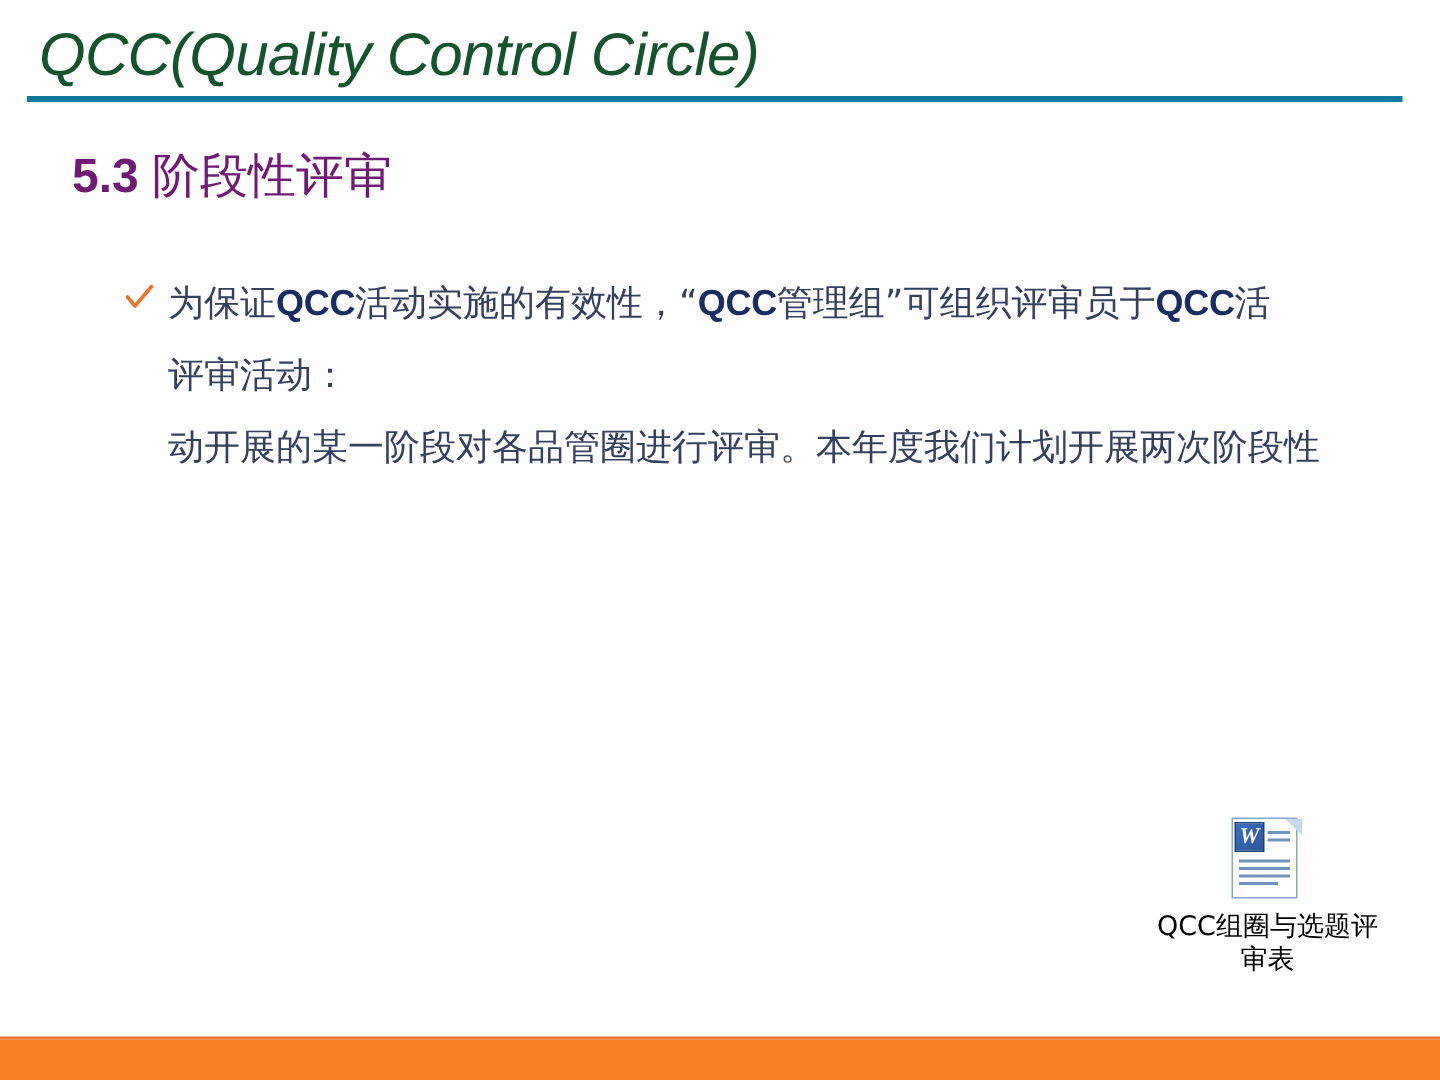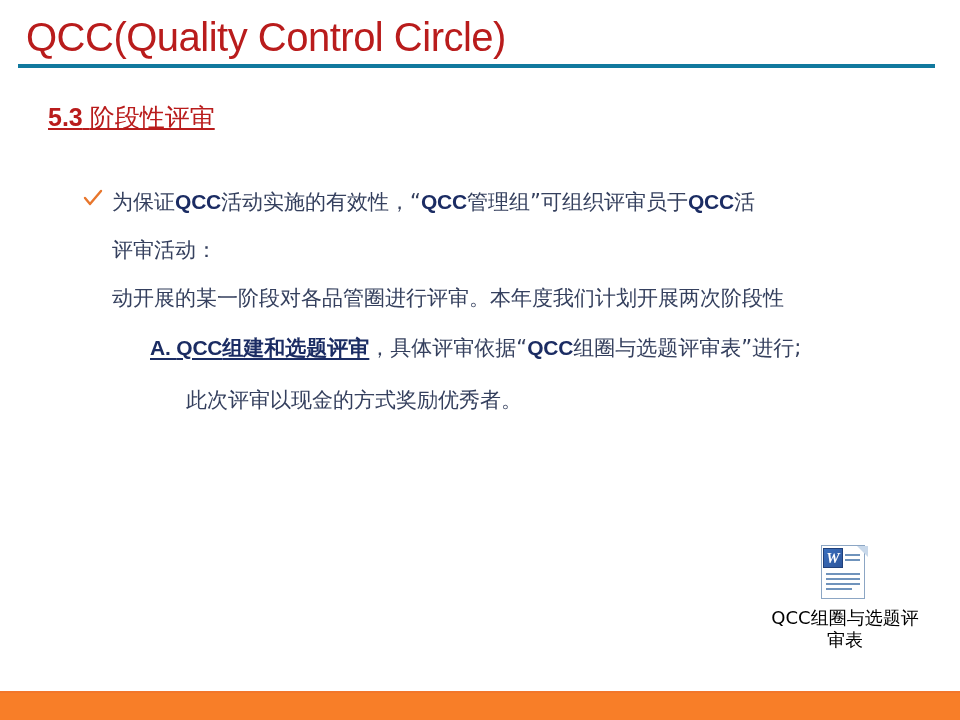--- a/index.html
+++ b/index.html
@@ -31,64 +31,64 @@
     width: 960px;
     height: 70px;
   }
   #slide-title {
     position: absolute;
     left: 26px;
     top: 14px;
     font-size: 40px;
     line-height: 46px;
     font-weight: 400;
-    color: #b91c1c;
+    color: #14532d;
     letter-spacing: -0.5px;
     white-space: nowrap;
+    font-style: italic;
   }
   #title-rule {
     position: absolute;
     left: 18px;
     top: 64px;
     width: 917px;
     height: 4px;
     background: #11799e;
   }
 
   
   #section-heading {
     position: absolute;
     left: 48px;
     top: 100px;
-    font-size: 25px;
+    font-size: 32px;
     line-height: 34px;
-    color: #b91c1c;
-    white-space: nowrap;
-    text-decoration: underline;
+    color: #701a75;
+    white-space: nowrap;
   }
   #section-heading .num {
     font-weight: bold;
   }
   #section-heading .txt {
     font-weight: 400;
     font-family: "DejaVu Sans", "Liberation Sans", sans-serif;
   }
 
   
   #body-block {
     position: absolute;
     left: 0;
     top: 178px;
     width: 960px;
   }
 
   .para {
     position: relative;
     color: #35405e;
-    font-size: 21px;
+    font-size: 24px;
     font-family: "DejaVu Sans", "Liberation Sans", sans-serif;
   }
 
   
   #bullet-para {
     margin-left: 112px;
     width: 806px;
   }
   #check-icon {
     position: absolute;
@@ -248,24 +248,20 @@
         </svg>
       </span>
       <div id="bullet-lines">
           <div class="line"><span>为保证</span><span class="latin">QCC</span><span>活动实施的有效性，“</span><span class="latin">QCC</span><span>管理组”可组织评审员于</span><span class="latin">QCC</span><span>活</span></div>
           <div class="line"><span>评审活动：</span></div>
           <div class="line"><span>动开展的某一阶段对各品管圈进行评审。本年度我们计划开展两次阶段性</span></div>
         </div>
     </div>
 
     <div id="subitems-container">
-        <div class="subitem">
-          <div class="subline"><span class="lead"><span class="latin">A.  </span><span class="latin">QCC</span><span>组建和选题评审</span></span><span>，具体评审依据“</span><span class="latin">QCC</span><span>组圈与选题评审表”进行;</span></div>
-          <div class="subline hang"><span>此次评审以现金的方式奖励优秀者。</span></div>
-        </div>
         <div class="subitem">
         </div>
       </div>
 
   </div>
 
   <div id="doc-figure">
     <div id="word-icon">
       <div class="page"></div>
       <div class="fold"></div>

